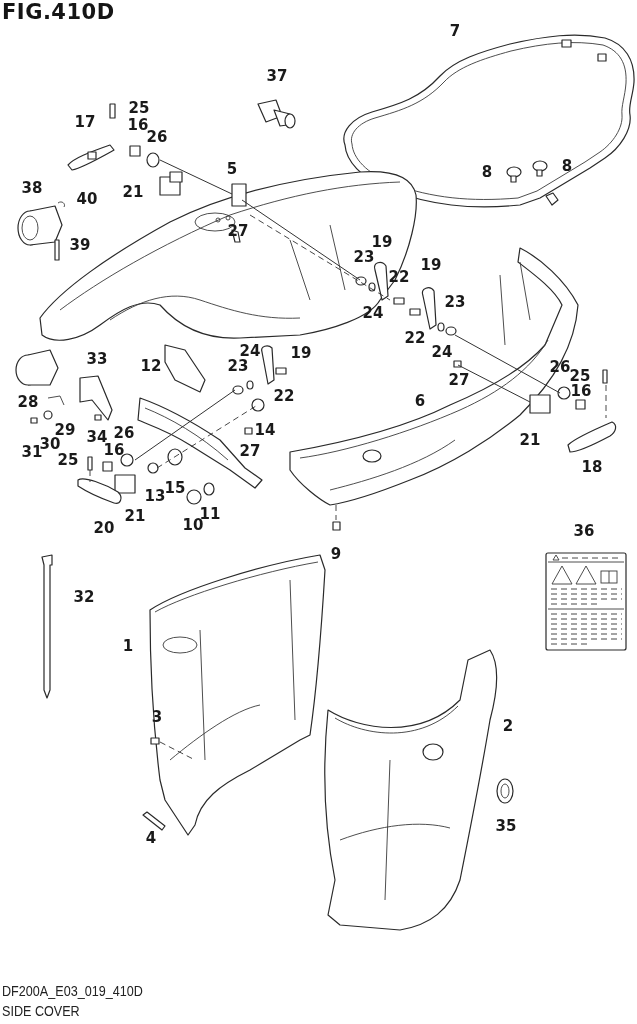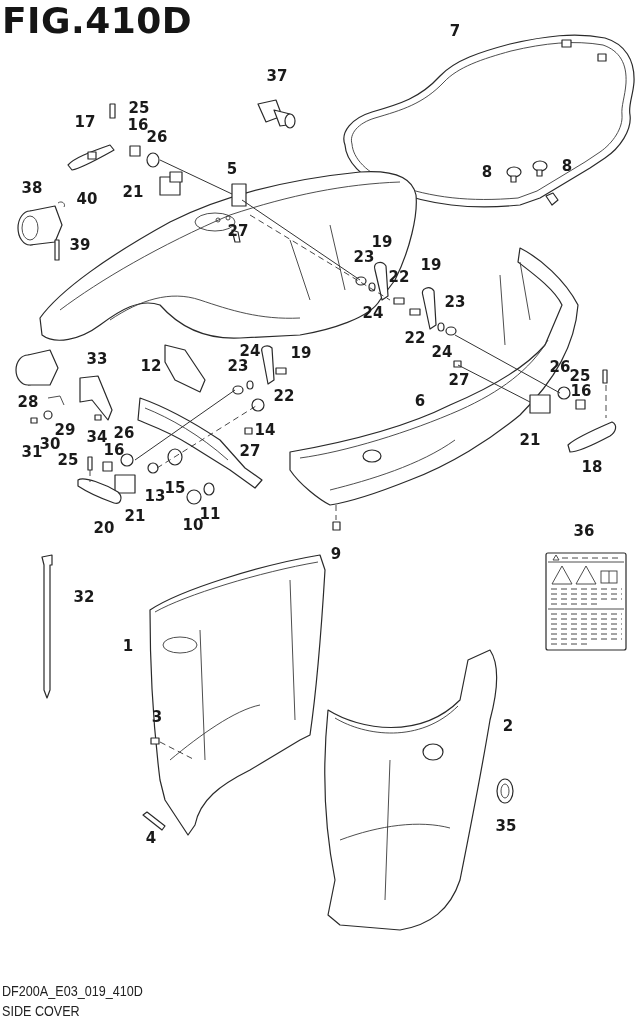--- a/index.html
+++ b/index.html
@@ -1,19 +1,19 @@
 <!DOCTYPE html>
 <html><head>
   <meta charset="utf-8">
   <style>
     html, body { margin: 0; padding: 0; background: #ffffff; }
     body { width: 637px; height: 1024px; position: relative; overflow: hidden;
            font-family: "Liberation Sans", sans-serif; }
     .fig-title { position: absolute; left: 2px; top: 0px; font-family: "DejaVu Sans", sans-serif;
-                 font-weight: bold; font-size: 36px; letter-spacing: 0.5px; color: #151515; }
+                 font-weight: bold; font-size: 21px; letter-spacing: 0.5px; color: #151515; }
     .footer-code { position: absolute; left: 2px; top: 983px; font-family: "Liberation Sans", sans-serif;
                    font-size: 14px; color: #222; transform: scaleX(0.9); transform-origin: left; }
     .footer-name { position: absolute; left: 2px; top: 1003px; font-family: "Liberation Sans", sans-serif;
                    font-size: 14px; color: #222; transform: scaleX(0.9); transform-origin: left; }
     #diagram { position: absolute; left: 0; top: 0; }
     .part { fill: #ffffff; stroke: #2a2a2a; stroke-width: 1.2; stroke-linejoin: round; }
     .detail { fill: none; stroke: #3a3a3a; stroke-width: 0.9; }
     .leader { stroke: #333; stroke-width: 1; fill: none; }
     .dash { stroke: #333; stroke-width: 0.9; stroke-dasharray: 6 4; fill: none; }
     .callout { font-family: "DejaVu Sans", sans-serif; font-weight: bold; font-size: 15px; fill: #1a1a1a; }

